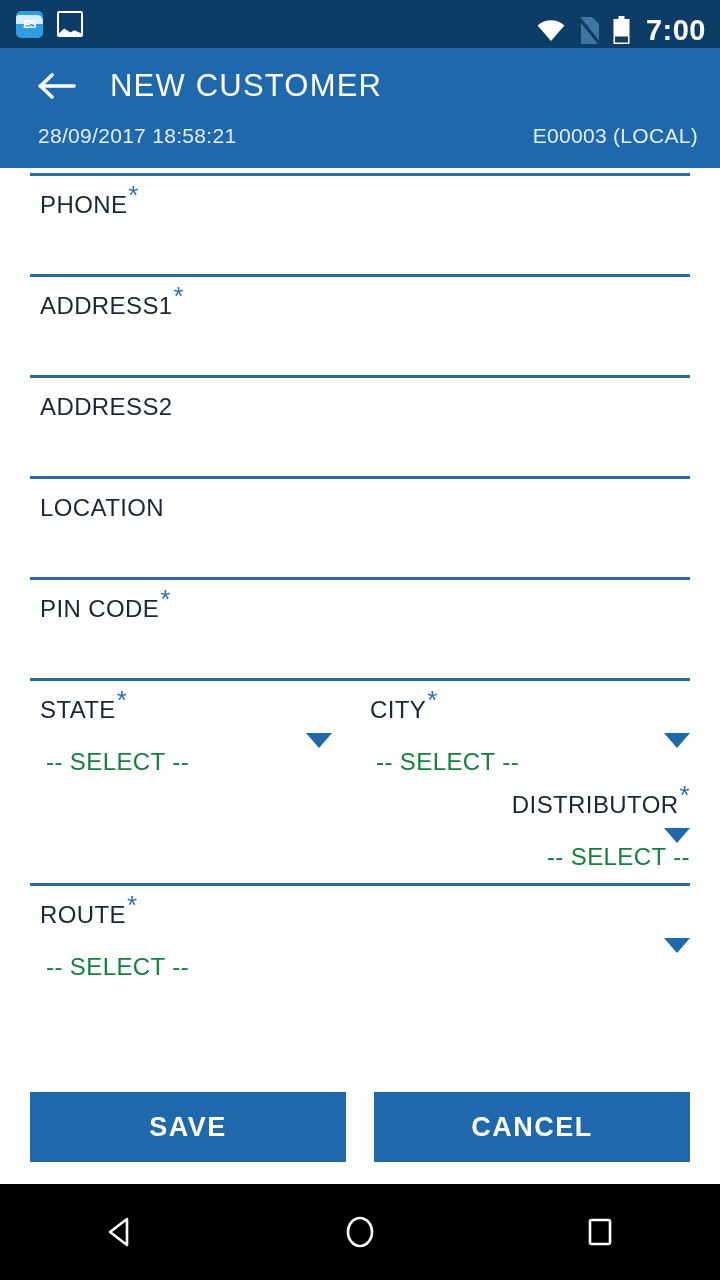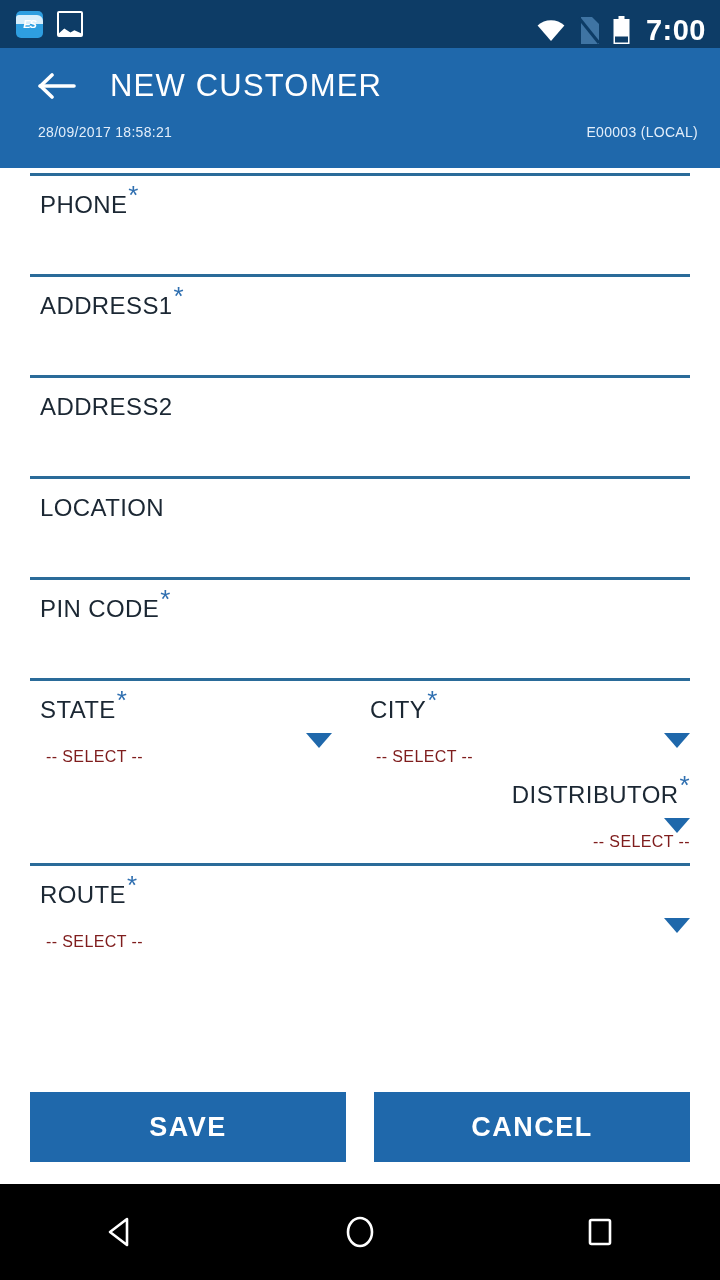--- a/index.html
+++ b/index.html
@@ -53,21 +53,21 @@
     display:flex; flex-direction:column; justify-content:flex-start;
   }
   .appbar-top{ height:76px; display:flex; align-items:center; padding-left:38px; }
   .back-arrow{ width:38px; height:30px; flex:0 0 38px; }
   .appbar-title{
     color:#ffffff; font-size:31px; letter-spacing:1.2px;
     margin-left:34px; white-space:nowrap;
   }
   .appbar-sub{
     display:flex; align-items:flex-start; justify-content:space-between;
-    padding:0 22px 0 38px; color:#e3eefa; font-size:14px; letter-spacing:0.3px;
+    padding:0 22px 0 38px; color:#e3eefa; font-size:21px; letter-spacing:0.3px;
   }
 
   
   .form{
     flex:1 1 auto; background:#ffffff; position:relative;
     padding:0 30px; overflow:hidden;
   }
   .rule{ height:3px; background:#2a6b99; width:100%; }
   .rule.top-cut{ margin-top:5px; }
 
@@ -76,21 +76,21 @@
     font-size:24px; color:#1b2733; letter-spacing:0.4px;
     padding:15px 0 0 10px; display:inline-block; white-space:nowrap;
   }
   .req{ color:#2f6fb0; font-size:26px; vertical-align:super; line-height:0; margin-left:1px; }
   .field-input{ height:55px; }
 
   
   .dd-row{ display:flex; }
   .dd-col{ flex:1 1 50%; position:relative; }
   .dd-value{
-    color:#7f1d1d; font-size:16px; letter-spacing:0.4px;
+    color:#15803d; font-size:24px; letter-spacing:0.4px;
     padding:24px 0 0 16px; display:inline-block;
   }
   .caret{
     position:absolute; width:0; height:0;
     border-left:13px solid transparent; border-right:13px solid transparent;
     border-top:15px solid #1f68ab;
   }
 
   
   .btn-row{ display:flex; gap:28px; padding:0 30px; margin-top:16px; }

